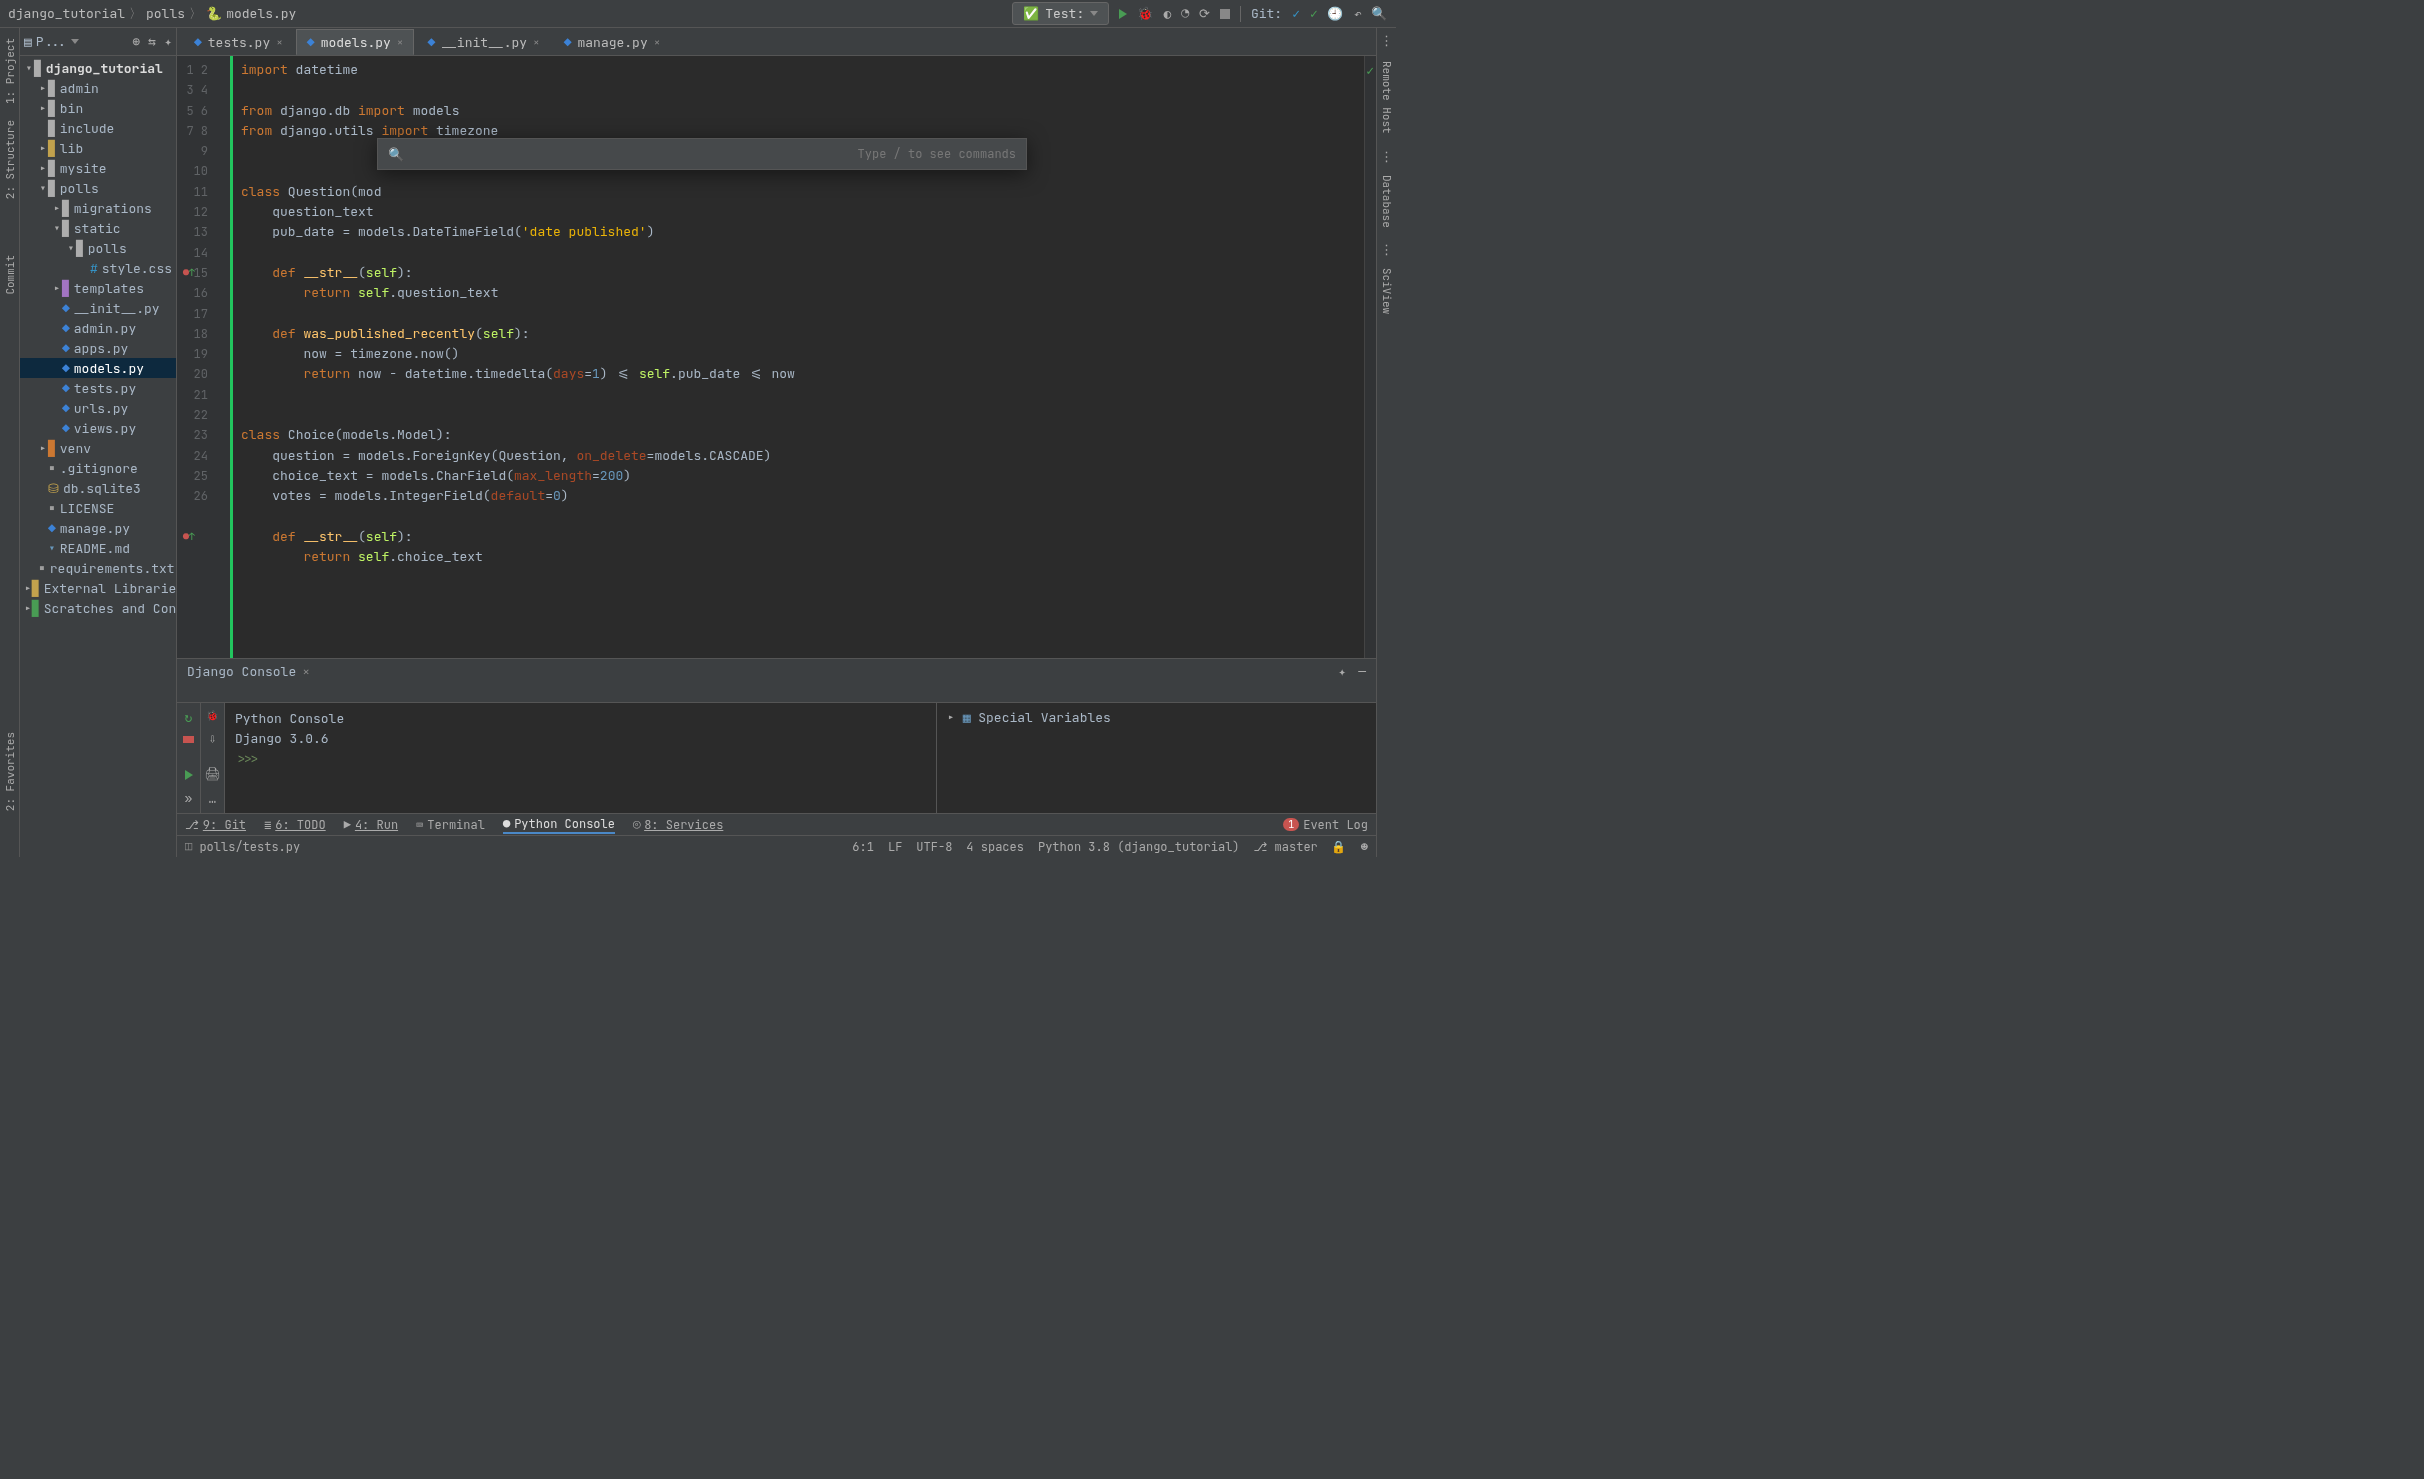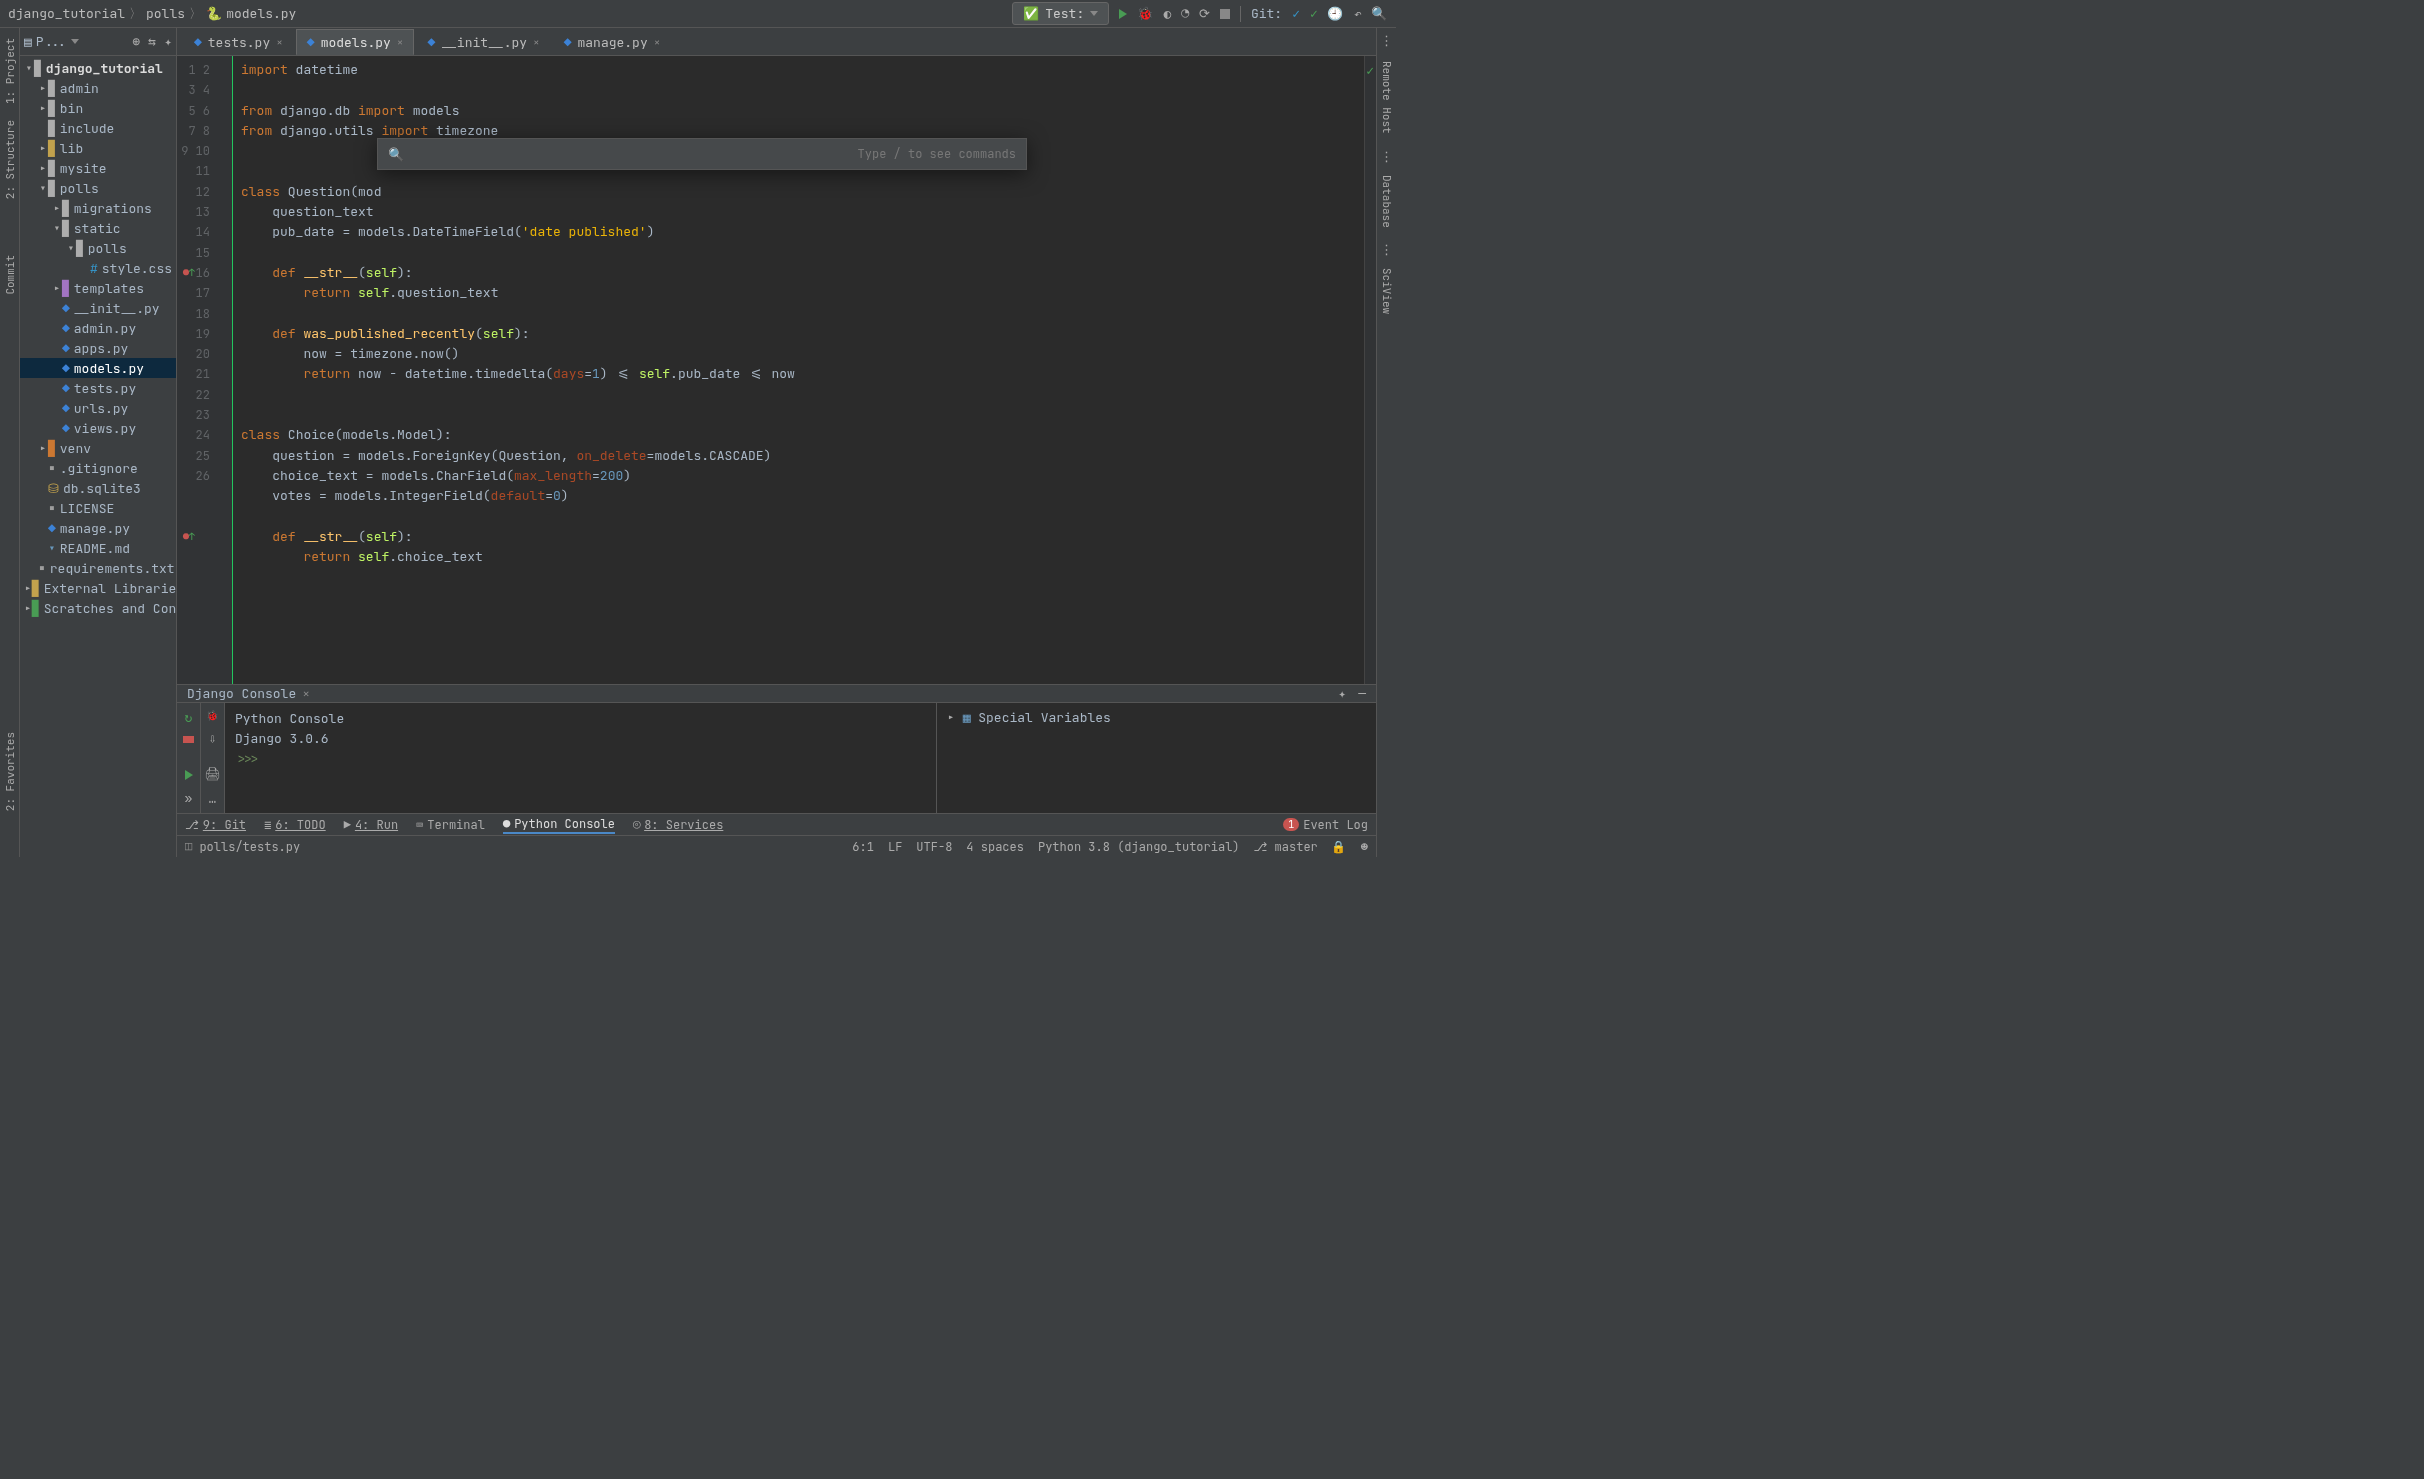--- a/index.html
+++ b/index.html
@@ -43,21 +43,21 @@
 .ic-file{color:#9e9e9e}
 .node.selected{background:#0d293e;color:#fff}
 .node .nm{padding-left:4px}
 .node.bold .nm{font-weight:bold;color:#dcdcdc}
 .editor-area{flex:1;display:flex;flex-direction:column;background:#2b2b2b;min-width:0}
 .tabs{height:28px;background:#3c3f41;display:flex;align-items:flex-end;padding-left:6px;border-bottom:1px solid #555}
 .tab{display:flex;align-items:center;gap:6px;padding:4px 10px;color:#bbb;border:1px solid transparent;margin-right:2px;height:26px}
 .tab.active{background:#4e5254;border:1px solid #666;border-bottom:1px solid #4e5254;color:#ddd}
 .tab .x{color:#888;font-size:11px}
 .editor{flex:1;display:flex;overflow:hidden;position:relative}
-.gutter{width:56px;background:#313335;color:#606366;text-align:right;padding:4px 22px 4px 4px;line-height:20.3px;font-size:12px;user-select:none;border-right:1px solid #22c55e;position:relative}
+.gutter{width:56px;background:#313335;color:#606366;text-align:right;padding:4px 22px 4px 4px;line-height:20.3px;font-size:12px;user-select:none;border-right:3px solid #22c55e;position:relative}
 .gutter .gm{position:absolute;left:4px;width:16px;text-align:center;font-size:10px}
 .code{flex:1;padding:4px 8px;line-height:20.3px;white-space:pre;font-size:13px;font-family:inherit;position:relative}
 .kw{color:#cc7832}
 .fn{color:#ffc66d}
 .cls{color:#a9b7c6}
 .str{color:#eab308}
 .self{color:#bef264}
 .num{color:#6897bb}
 .param{color:#aa4926}
 .def{color:#cc7832}
@@ -66,21 +66,21 @@
 .search-popup{position:absolute;top:110px;left:377px;width:650px;background:#46494b;border:1px solid #555;box-shadow:0 4px 20px rgba(0,0,0,.5);z-index:10}
 .sp-tabs{display:flex;align-items:center;height:28px;border-bottom:1px solid #555}
 .sp-tab{padding:0 14px;height:28px;display:flex;align-items:center;color:#bbb}
 .sp-tab.active{background:#55595c;color:#fff}
 .sp-right{margin-left:auto;display:flex;align-items:center;gap:8px;padding-right:10px;color:#bbb;font-size:12px}
 .chk{width:13px;height:13px;border:1px solid #888;display:inline-block}
 .sp-input{display:flex;align-items:center;height:30px;padding:0 10px}
 .sp-input input{flex:1;background:transparent;border:none;outline:none;color:#ddd;font-family:inherit;font-size:13px}
 .sp-hint{color:#777;font-size:12px}
 .console-panel{border-top:1px solid #555;background:#3c3f41;display:flex;flex-direction:column}
-.cp-head{height:18px;display:flex;align-items:center;justify-content:space-between;padding:4px 10px;border-bottom:1px solid #555}
+.cp-head{height:44px;display:flex;align-items:flex-start;justify-content:space-between;padding:4px 10px;border-bottom:1px solid #555}
 .cp-body{display:flex;height:110px}
 .cp-tools{width:24px;background:#3c3f41;display:flex;flex-direction:column;align-items:center;gap:10px;padding:6px 0;border-right:1px solid #555}
 .cp-tools2{width:24px;background:#3c3f41;display:flex;flex-direction:column;align-items:center;gap:8px;padding:6px 0;border-right:1px solid #555}
 .cp-out{flex:1;background:#2b2b2b;padding:6px 10px;line-height:20px;font-size:13px}
 .cp-vars{width:440px;border-left:1px solid #555;padding:6px 10px;background:#2b2b2b}
 .bottom-tabs{height:22px;display:flex;align-items:center;padding:0 8px;border-top:1px solid #555;font-size:12px;color:#aaa;gap:18px;background:#3c3f41}
 .bottom-tabs .bt{display:flex;align-items:center;gap:4px}
 .bottom-tabs .bt.active{color:#ddd;border-bottom:2px solid #4a88c7}
 .status{height:22px;display:flex;align-items:center;justify-content:space-between;padding:0 8px;border-top:1px solid #555;font-size:12px;color:#aaa;background:#3c3f41}
 .status .right{display:flex;gap:14px;align-items:flex-start}

